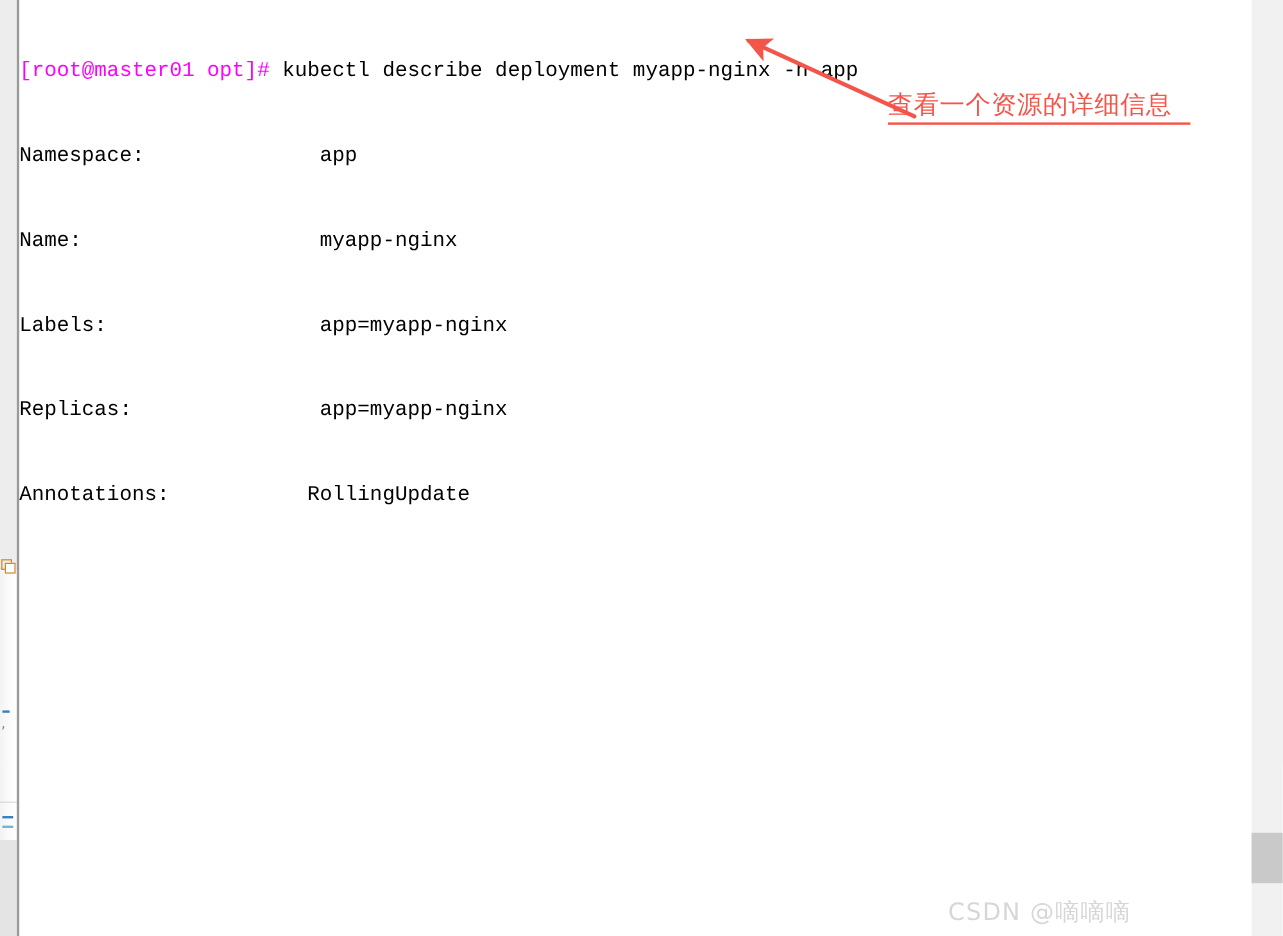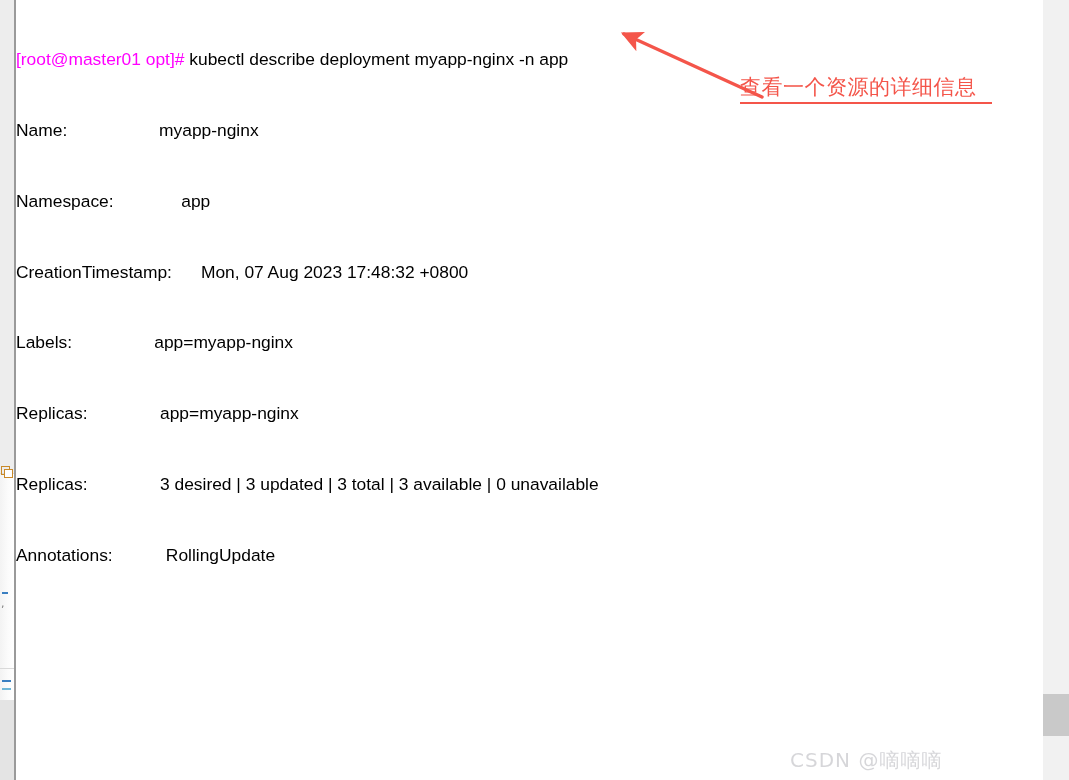--- a/index.html
+++ b/index.html
@@ -99,21 +99,21 @@
 
   
   #terminal {
     position: absolute;
     left: 16px;
     top: 0;
     width: 1027px;
     height: 780px;
     background: transparent;
     color: #000000;
-    font-family: Liberation Sans, sans-serif;
+    font-family: Liberation Mono, monospace;
     font-size: 17.4px;
     line-height: 23.6px;
     letter-spacing: 0px;
     white-space: pre;
     padding-top: 1px;
     box-sizing: border-box;
   }
   #terminal .line {
     height: 23.6px;
     white-space: pre;
@@ -179,26 +179,24 @@
     <div class="ghost-tick" style="left:2px;top:680px;width:9px;height:2px;"></div>
     <div class="ghost-tick" style="left:2px;top:688px;width:9px;height:2px;background:#6fb7d8;"></div>
     <div class="chrome-line" style="top:668px;"></div>
     <div class="chrome-band" style="top:700px;height:80px;background:#e4e4e4;"></div>
   </div>
 
   <div id="term-rule"></div>
 
   <div id="terminal">
     <div class="line"><span class="prompt">[root@master01 opt]# </span><span>kubectl describe deployment myapp-nginx -n app</span></div>
+    <div class="line">Namespace:              app</div>
     <div class="line">Name:                   myapp-nginx</div>
-    <div class="line">Namespace:              app</div>
-    <div class="line">CreationTimestamp:      Mon, 07 Aug 2023 17:48:32 +0800</div>
     <div class="line">Labels:                 app=myapp-nginx</div>
     <div class="line">Replicas:               app=myapp-nginx</div>
-    <div class="line">Replicas:               3 desired | 3 updated | 3 total | 3 available | 0 unavailable</div>
     <div class="line">Annotations:           RollingUpdate</div>
     
     
     
     
     
     
     
     
     

